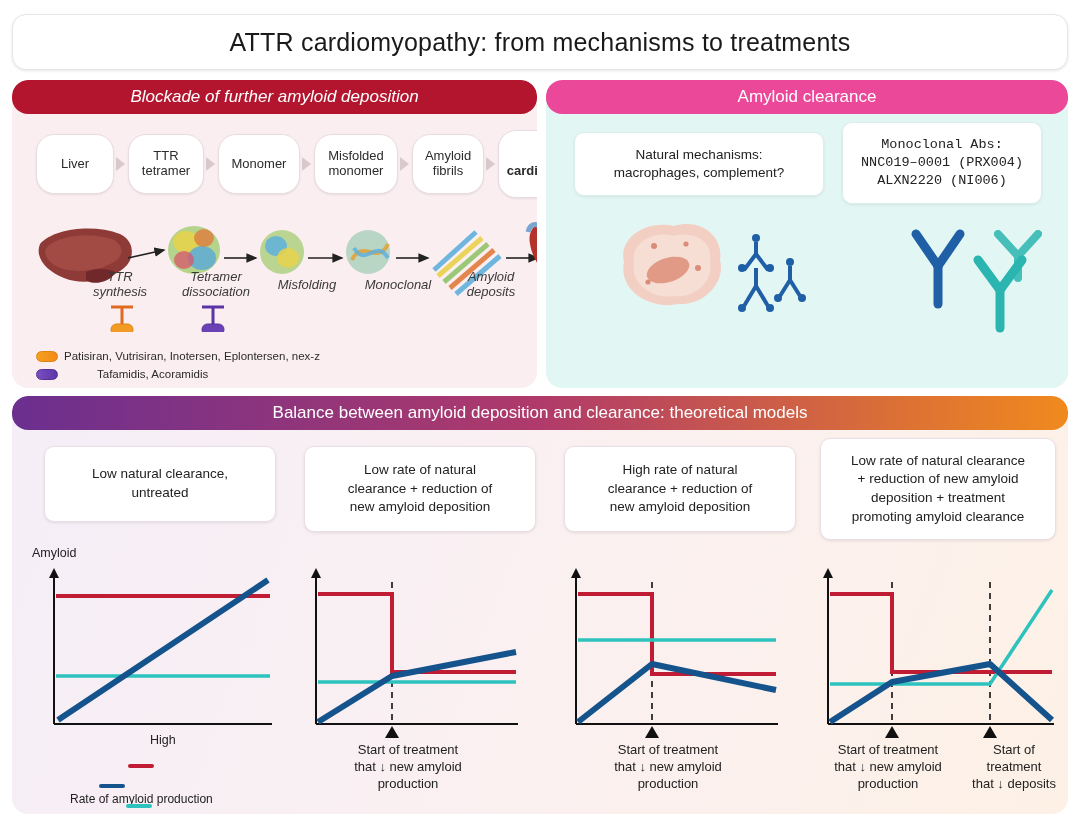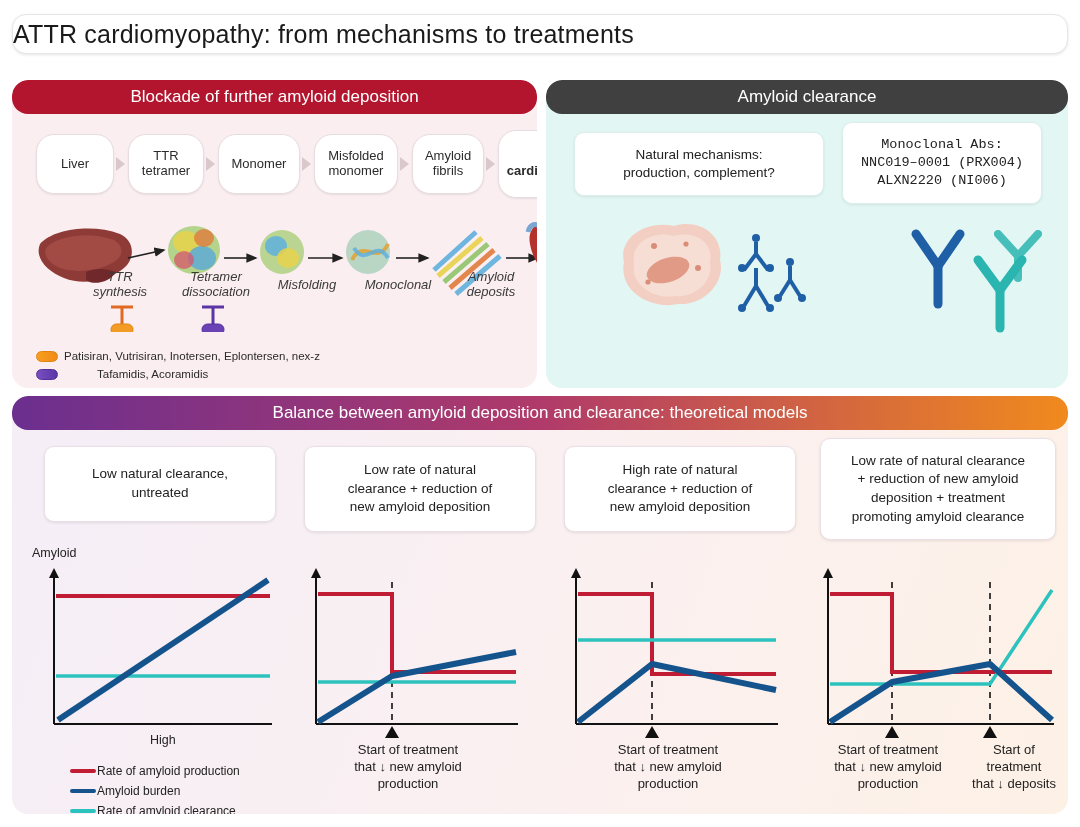--- a/index.html
+++ b/index.html
@@ -11,26 +11,26 @@
   #page {
     position: relative;
     width: 1080px; height: 827px;
     background: #ffffff;
     overflow: hidden;
   }
 
   
   .title-card {
     position: absolute;
-    left: 12px; top: 14px; width: 1056px; height: 40px;
+    left: 12px; top: 14px; width: 1056px; height: 56px;
     background: #ffffff;
     border: 1px solid #e6e6e6;
     border-radius: 14px;
     box-shadow: 0 1px 3px rgba(0,0,0,0.10);
-    display: flex; align-items: center; justify-content: flex-start;
+    display: flex; align-items: center; justify-content: center;
   }
   .title-card .t {
     font-size: 25px; color: #1a1a1a; letter-spacing: .2px;
   }
 
   
   .panel {
     position: absolute;
     border-radius: 16px;
     overflow: hidden;
@@ -40,28 +40,28 @@
     display: flex; align-items: center; justify-content: center;
     color: #ffffff; font-size: 17px;
     border-radius: 16px;
   }
 
   #panel-left {
     left: 12px; top: 80px; width: 525px; height: 308px;
     background: linear-gradient(180deg,#fbeef0 0%, #fbeef0 100%);
     border-radius: 16px;
   }
-  #panel-left .panel-header { background: #b2152d; }
+  #panel-left .panel-header { background: #b2152d; font-style: italic; }
 
   #panel-right {
     left: 546px; top: 80px; width: 522px; height: 308px;
     background: #e2f6f4;
     border-radius: 16px;
   }
-  #panel-right .panel-header { background: #404040; }
+  #panel-right .panel-header { background: #ec4899; }
 
   #panel-bottom {
     left: 12px; top: 396px; width: 1056px; height: 418px;
     background: linear-gradient(110deg,#f5eef7 0%, #faf0f2 45%, #fdf1e6 100%);
     border-radius: 16px;
   }
   #panel-bottom .panel-header {
     background: linear-gradient(90deg,#6b2f8f 0%, #b03a6a 50%, #f08a1d 100%);
   }
 
@@ -143,21 +143,21 @@
     font-size: 12.5px; color: #222;
   }
   .caption {
     position: absolute;
     font-size: 13px; color: #222;
     text-align: center; line-height: 1.3;
   }
   .legend-b {
     position: absolute;
     font-size: 12px; color: #222;
-    display: flex; align-items: center; gap: 1px;
+    display: flex; align-items: center; gap: 24px; flex-direction: column;
   }
   .legend-b .swatch { width: 26px; height: 4px; display: inline-block; border-radius: 2px; }
 
   svg { display: block; }
   .abs { position: absolute; }
 </style>
 </head>
 <body>
 
 <div id="page">
@@ -302,21 +302,21 @@
       <span class="pill purple"></span>
       <span>Tafamidis, Acoramidis</span>
     </div>
   </div>
 
   <div class="panel" id="panel-right">
     <div class="panel-header">Amyloid clearance</div>
 
     <div class="card" style="left:28px; top:52px; width:250px; height:64px;">
       <span style="white-space:pre-line">Natural mechanisms:
-production, complement?</span>
+macrophages, complement?</span>
     </div>
     <div class="card" style="left:296px; top:42px; width:200px; height:82px;font-family:Liberation Mono, monospace;">
       <span style="white-space:pre-line">Monoclonal Abs:
 NNC019–0001 (PRX004)
 ALXN2220 (NI006)</span>
     </div>
 
     <svg class="abs" style="left:48px; top:130px;" width="230" height="130" viewBox="0 0 230 130">
       <path d="M30 52 C24 28, 52 10, 80 16 C106 8, 130 26, 126 50 C132 72, 110 96, 84 94 C58 100, 24 82, 30 52 Z" fill="#f2cfc2"></path>
       <path d="M40 54 C36 34, 58 20, 80 26 C102 20, 120 34, 116 52 C120 70, 102 88, 82 86 C60 90, 36 74, 40 54 Z" fill="#f7ded4"></path>

